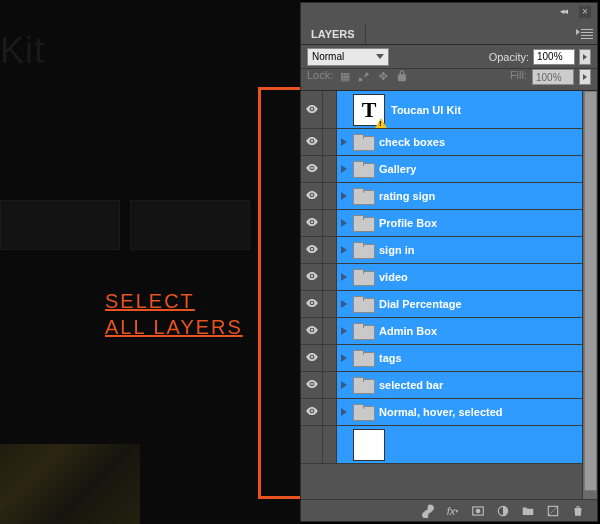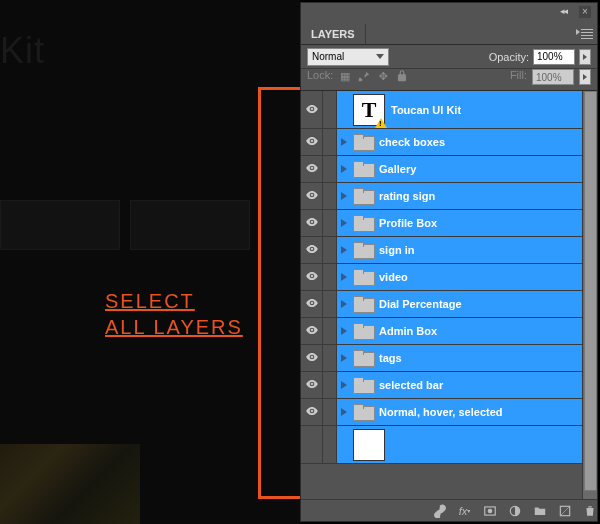--- a/index.html
+++ b/index.html
@@ -65,21 +65,21 @@
 .thumb.type .warn::after { content: "!"; position: absolute; left: -2px; top: 1px; font-size: 8px; color: #000; font-weight: bold; }
 .thumb.img-dark { background: linear-gradient(135deg, #2a1f30, #3a2e1a, #1f1a10); }
 .thumb.white { background: #fff; }
 .layer-name { white-space: nowrap; }
 
 
 .scroll-track { position: absolute; right: 0; top: 0; width: 15px; height: 100%; background: #6a6a6a; border-left: 1px solid #3a3a3a; }
 .scroll-thumb { position: absolute; top: 0; width: 13px; left: 1px; height: 98%; background: #9a9a9a; border: 1px solid #777; }
 
 
-.panel-footer { height: 22px; background: #535353; border-top: 1px solid #3a3a3a; display: flex; align-items: center; justify-content: flex-end; gap: 10px; padding: 0 0; }
+.panel-footer { height: 22px; background: #535353; border-top: 1px solid #3a3a3a; display: flex; align-items: center; justify-content: flex-end; gap: 10px; padding: 0 12px; }
 .ft-icon { width: 15px; height: 15px; opacity: 0.85; cursor: pointer; display: flex; align-items: center; justify-content: center; color: #ccc; }
 .ft-icon svg { width: 14px; height: 14px; }
 </style>
 </head>
 <body>
 
 <div class="canvas-bg">
   <div class="kit-text">Kit</div>
   <div class="dim-boxes">
     <div class="dim-box"></div>

